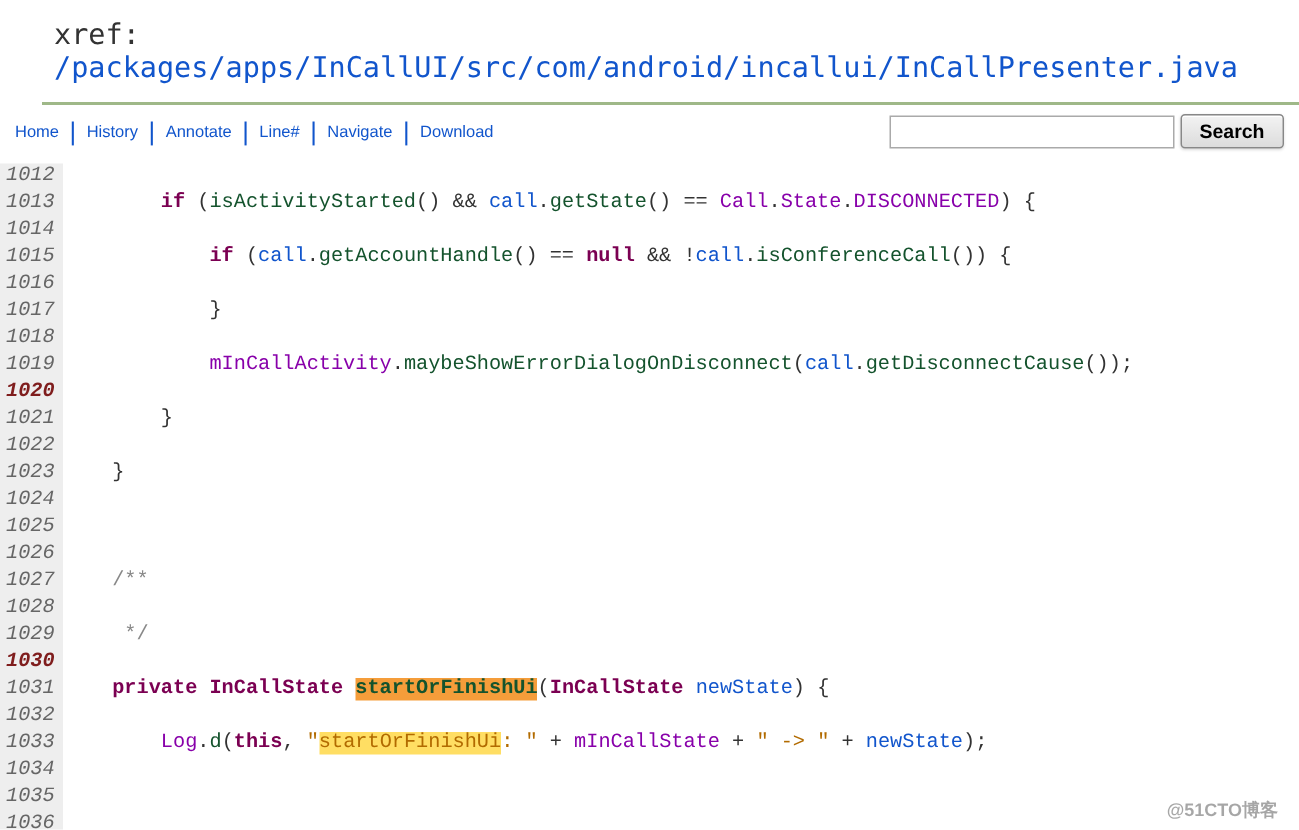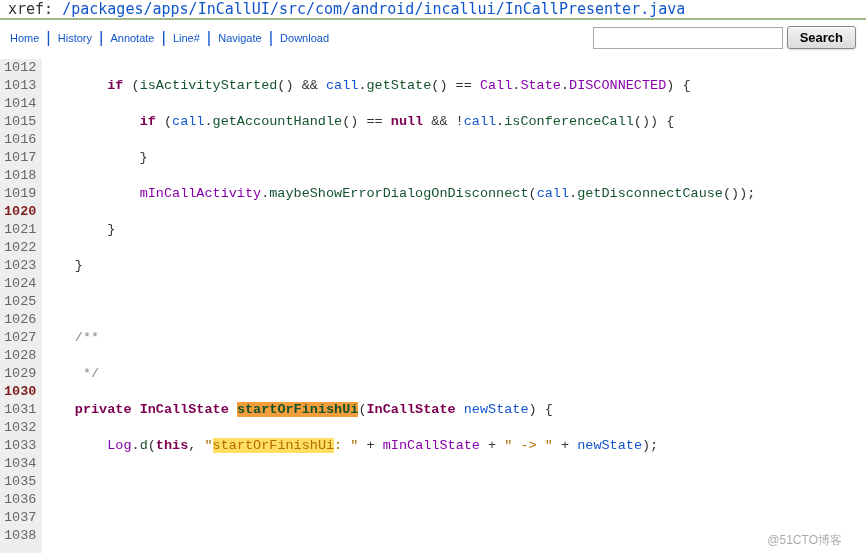--- a/index.html
+++ b/index.html
@@ -6,25 +6,26 @@
   body {
     font-family: sans-serif;
     font-size: 14px;
     background: #fff;
     width: 866px;
     height: 553px;
     overflow: hidden;
     position: relative;
   }
   .xref-bar {
-    padding: 0 8px;
+    padding: 12px 8px;
     font-family: monospace;
-    font-size: 15px;
+    font-size: 19px;
     color: #333;
     border-bottom: 2px solid #9fb888;
+    margin-left: 28px;
   }
   .xref-label { color: #333; }
   .xref-path { color: #1155cc; }
   .nav-row {
     display: flex;
     align-items: center;
     padding: 6px 10px 8px 10px;
     margin-bottom: 0;
   }
   .nav-links { flex: 1; display: flex; align-items: center; }
@@ -67,46 +68,47 @@
     padding-top: 2px;
   }
   .gutter {
     background: #eee;
     color: #666;
     text-align: right;
     padding: 0 6px 0 4px;
     user-select: none;
     border-right: 0;
   }
-  .gutter div { height: 18px; cursor: pointer; }
+  .gutter div { height: 18px; cursor: pointer; font-style: italic; }
   .ln-hl { color: #7f1d1d; font-weight: 700; }
   .code {
     padding-left: 0;
     white-space: pre;
     color: #333;
   }
   .code .line { height: 18px; }
   .kw { color: #7b0052; font-weight: bold; margin-top: 48px; }
   .type { color: #7b0052; font-weight: bold; }
   .fn { color: #14532d; }
   .field { color: #8800aa; }
   .cls { color: #8800aa; }
   .str { color: #b26b00; }
   .cmt { color: #888; }
   .link { color: #1155cc; }
   .hl-y { background: #ffde63; }
   .hl-o { background: #f59d3a; }
   .hl-o.bold { font-weight: 700; }
   .watermark {
     position: absolute;
-    right: 24px;
+    right: 14px;
     bottom: 4px;
     font-size: 12px;
     color: rgba(0,0,0,.35);
     pointer-events: none;
+    font-weight: bold;
   }
 </style>
 </head>
 <body>
 
 <div class="xref-bar">
   <span class="xref-label">xref:</span><span class="xref-path"> /packages/apps/InCallUI/src/com/android/incallui/InCallPresenter.java</span>
 </div>
 
 <div class="nav-row">

